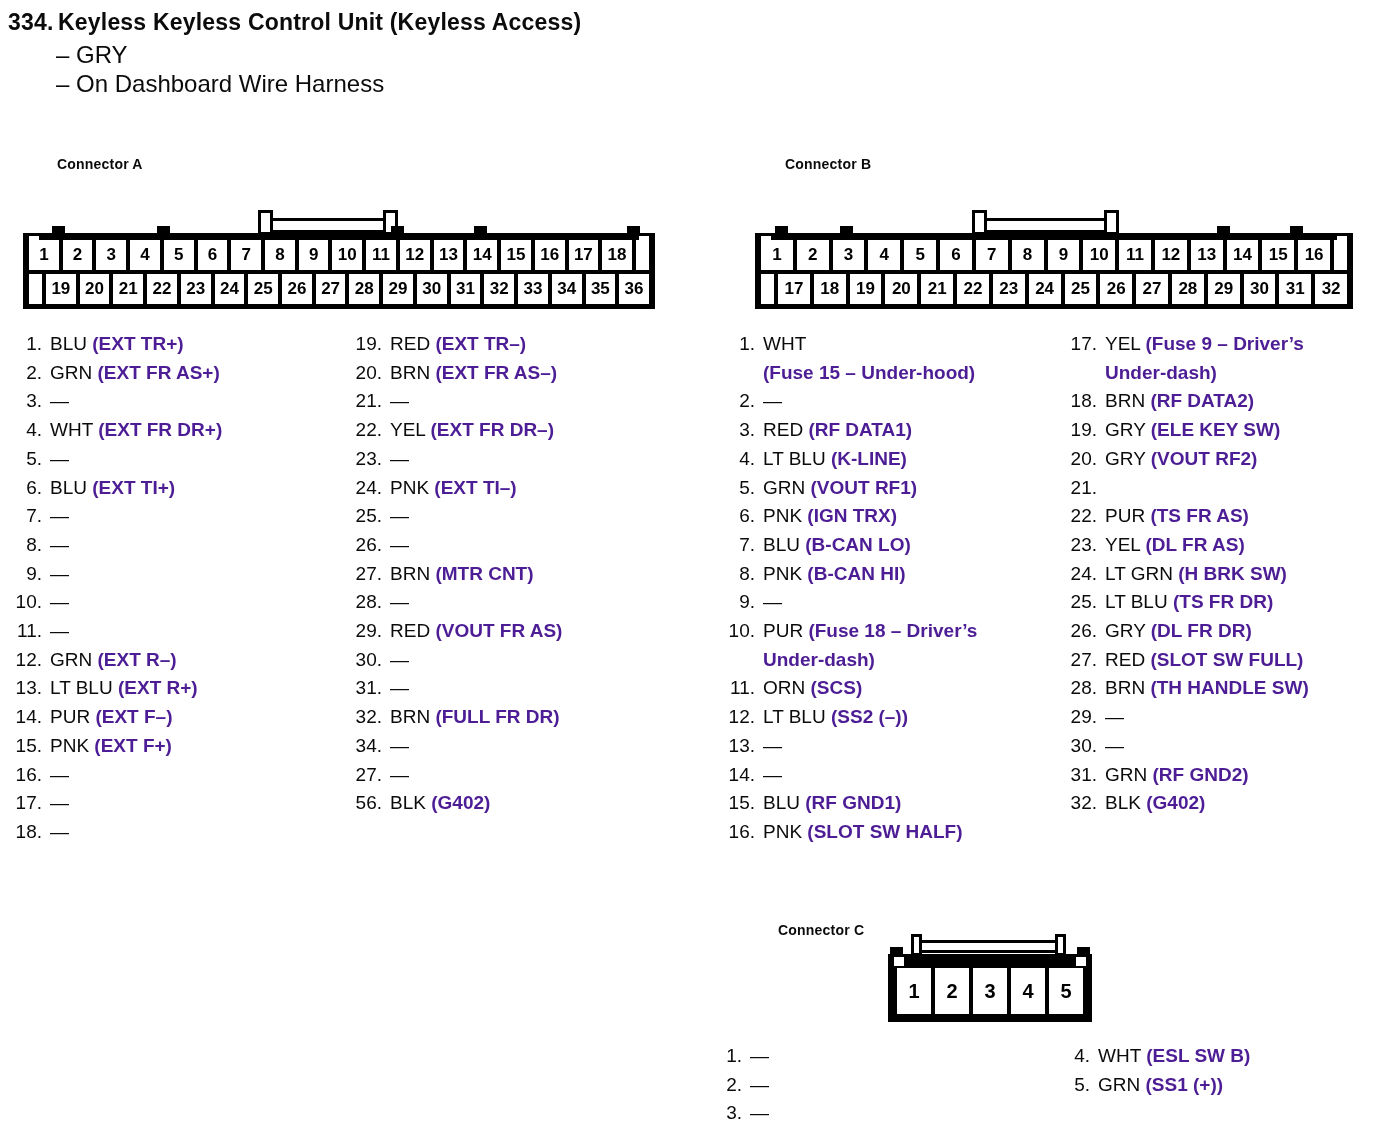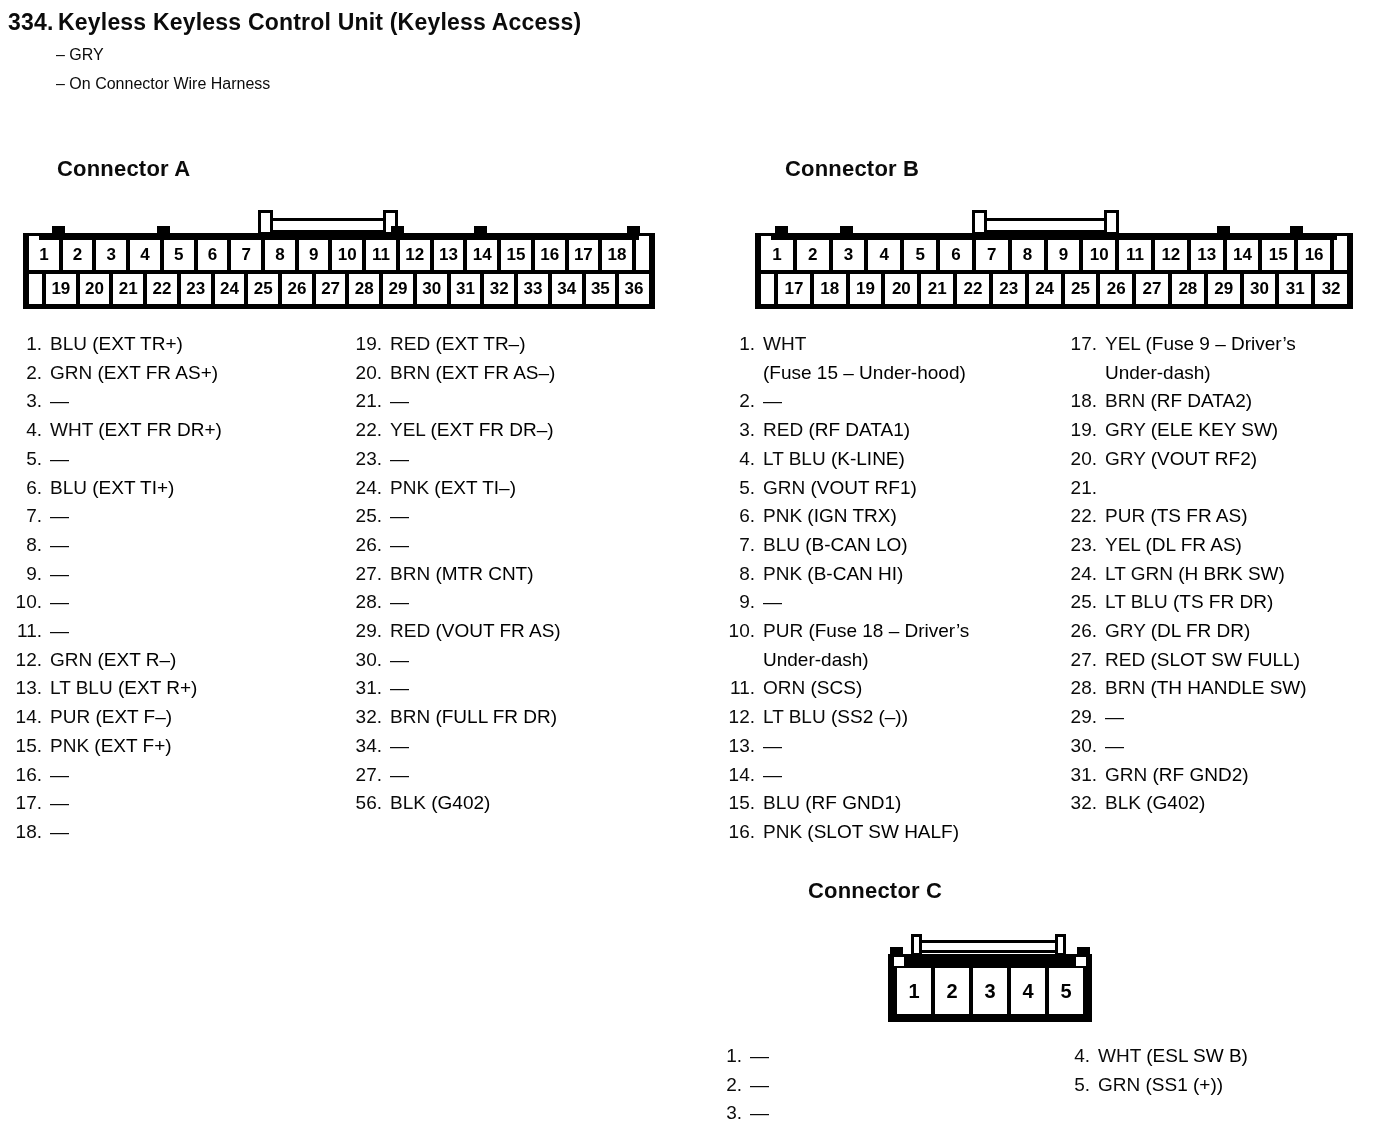--- a/index.html
+++ b/index.html
@@ -7,23 +7,23 @@
   body {
     width:1375px; height:1134px; background:#ffffff; position:relative;
     font-family:"Liberation Sans","DejaVu Sans",sans-serif;
     color:#0b0b0b; overflow:hidden;
   }
   .abs { position:absolute; }
 
   
   .doc-header { display:flex; font-weight:bold; font-size:23px; letter-spacing:0.2px; }
   .doc-number { width:50px; flex:none; }
-  .doc-details { font-size:16px; line-height:29px; }
-
-  .conn-title { font-weight:bold; font-size:22px; letter-spacing:0.2px; }
+  .doc-details { font-size:24px; line-height:29px; }
+
+  .conn-title { font-weight:bold; font-size:14px; letter-spacing:0.2px; }
 
   
   .connector { position:absolute; }
   .conn-body { position:relative; background:#000; width:100%;
                display:flex; flex-direction:column; justify-content:space-between; }
   .conn-body.two-row { height:76px; margin-top:23px; padding:7px 6px 5px; }
   .conn-body.one-row { height:68px; margin-top:24px; padding:14px 9px 8px; }
   .conn-row { display:flex; gap:4px; }
   .pin-cell { flex:1; background:#fff; height:30px; display:flex; align-items:center;
               justify-content:center; font-weight:bold; font-size:17px; color:#000; }
@@ -38,38 +38,38 @@
   .clip-bar  { position:absolute; left:8px; right:8px; top:8px; height:15px;
                background:#fff; border:3px solid #000; }
   .clip-post { position:absolute; top:0; width:15px; height:25px;
                background:#fff; border:3px solid #000; }
 
   
   .pin-list { position:absolute; font-size:19px; line-height:28.7px; }
   .pin-item { display:flex; }
   .pin-num  { flex:none; width:30px; text-align:right; margin-right:8px; }
   .pin-text { white-space:nowrap; }
-  .signal, .signal2 { color:#000000; }
+  .signal, .signal2 { color:#4c1d95;font-weight:bold; }
   .signal2 { display:block; }
   .signal2:empty { display:none; }
   .signal:empty { display:none; }
 </style>
 </head>
 <body>
 
 <div class="abs doc-header" style="left:8px; top:9px;">
   <span class="doc-number">334.</span>
   <span class="doc-title">Keyless Keyless Control Unit (Keyless Access)</span>
 </div>
 <div class="abs doc-details" style="left:56px; top:40px;">
 
     <div class="doc-detail">– GRY</div>
 
 
-    <div class="doc-detail">– On Connector Wire Harness</div>
+    <div class="doc-detail">– On Dashboard Wire Harness</div>
   </div>
 
 <div class="abs conn-title" style="left:57px; top:156px;">Connector A</div>
 
 <div class="connector" style="left:23px; top:210px; width:632px;">
   <div class="clip" style="left:235px; width:140px; height:30px;">
     <div class="clip-bar"></div>
     <div class="clip-post" style="left:0;"></div>
     <div class="clip-post" style="right:0;"></div>
   </div>
@@ -522,21 +522,21 @@
       <span class="pin-num">31.</span>
       <span class="pin-text"><span class="wire">GRN</span> <span class="signal">(RF GND2)</span></span>
     </div>
 
     <div class="pin-item">
       <span class="pin-num">32.</span>
       <span class="pin-text"><span class="wire">BLK</span> <span class="signal">(G402)</span></span>
     </div>
   </div>
 
-<div class="abs conn-title" style="left:778px; top:878px;margin-left:30px;">Connector C</div>
+<div class="abs conn-title" style="left:778px; top:922px;">Connector C</div>
 
 <div class="connector" style="left:888px; top:930px; width:204px;">
   <div class="clip" style="left:23px; width:155px; height:28px; top:4px;">
     <div class="clip-bar" style="top:6px; height:13px;"></div>
     <div class="clip-post" style="left:0; width:11px; height:22px;"></div>
     <div class="clip-post" style="right:0; width:11px; height:22px;"></div>
   </div>
   <div class="bump" style="left:2px; top:17px;"></div>
   <div class="bump" style="right:2px; top:17px;"></div>
   <div class="conn-body one-row">

